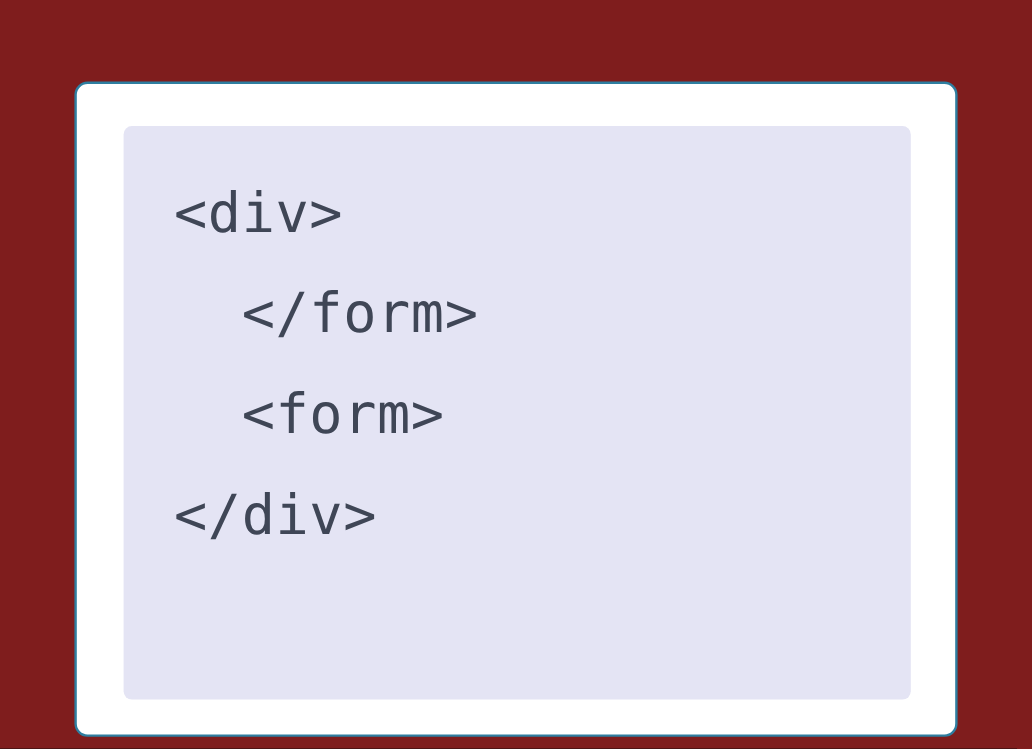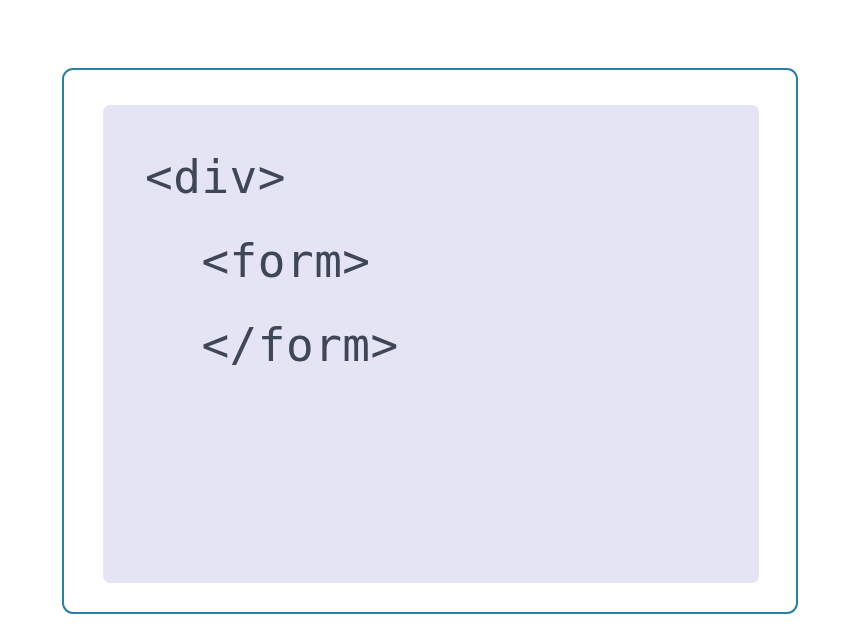--- a/index.html
+++ b/index.html
@@ -8,21 +8,21 @@
     width: 860px;
     height: 624px;
     background: #000000;
     font-family: "DejaVu Sans Mono", "Liberation Mono", monospace;
     overflow: hidden;
   }
   .stage {
     position: relative;
     width: 860px;
     height: 624px;
-    background: #ffffff;
+    background: #7f1d1d;
   }
   .card {
     position: absolute;
     left: 62px;
     top: 68px;
     width: 736px;
     height: 546px;
     box-sizing: border-box;
     background: #ffffff;
     border: 2px solid #2e7ea0;
@@ -49,15 +49,15 @@
     height: 84px;
     color: #3f4656;
     letter-spacing: 0.5px;
   }
 </style>
 </head>
 <body>
 
 <div class="stage">
   <div class="card">
-    <pre class="code-block"><div class="code-line">&lt;div&gt;</div><div class="code-line">  &lt;form&gt;</div><div class="code-line">  &lt;/form&gt;</div></pre>
+    <pre class="code-block"><div class="code-line">&lt;div&gt;</div><div class="code-line">  &lt;/form&gt;</div><div class="code-line">  &lt;form&gt;</div><div class="code-line">&lt;/div&gt;</div></pre>
   </div>
 </div>
 
 </body></html>

